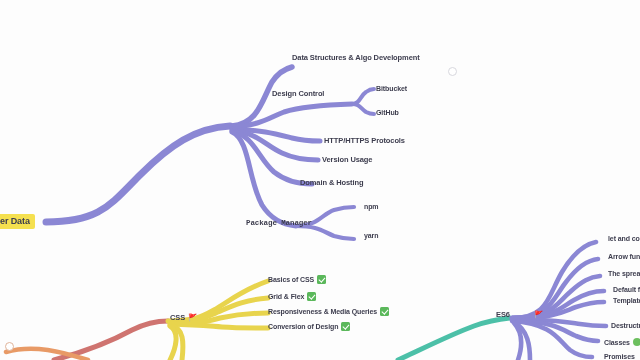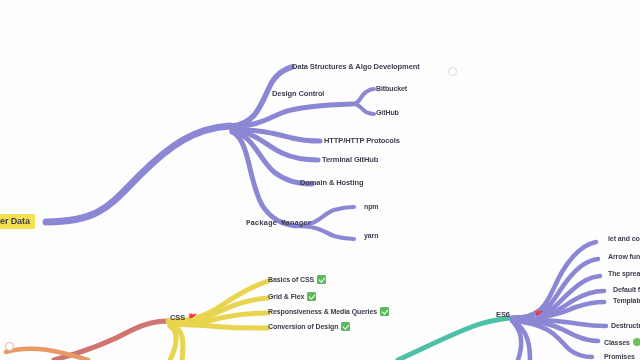--- a/index.html
+++ b/index.html
@@ -108,42 +108,42 @@
       <path d="M514,322 C528,330 530,346 530,360" stroke="#8b87d4" stroke-width="4.6"></path>
       <path d="M514,323 C524,334 522,348 518,360" stroke="#8b87d4" stroke-width="4.6"></path>
     </g>
   </svg>
 
   <div class="node n-main hl-yellow" style="left:-4px;top:214px;">
     <span>er Data</span>
   </div>
 
 
-  <div class="node n-sub" style="left:292px;top:63px;">
+  <div class="node n-sub" style="left:292px;top:54px;">
     <span>Data Structures &amp; Algo Development</span>
   </div>
 
   <div class="node n-sub" style="left:272px;top:90px;">
     <span>Design Control</span>
   </div>
 
   <div class="node n-leaf" style="left:376px;top:85px;">
     <span>Bitbucket</span>
   </div>
 
   <div class="node n-leaf" style="left:376px;top:109px;">
     <span>GitHub</span>
   </div>
 
   <div class="node n-sub" style="left:324px;top:137px;">
-    <span>HTTP/HTTP Protocols</span>
+    <span>HTTP/HTTPS Protocols</span>
   </div>
 
   <div class="node n-sub" style="left:322px;top:156px;">
-    <span>Terminal GitHub</span>
+    <span>Version Usage</span>
   </div>
 
   <div class="node n-sub" style="left:300px;top:179px;">
     <span>Domain &amp; Hosting</span>
   </div>
 
   <div class="node n-sub" style="left:246px;top:220px;font-family:Liberation Mono, monospace;">
     <span>Package Manager</span>
   </div>
 

